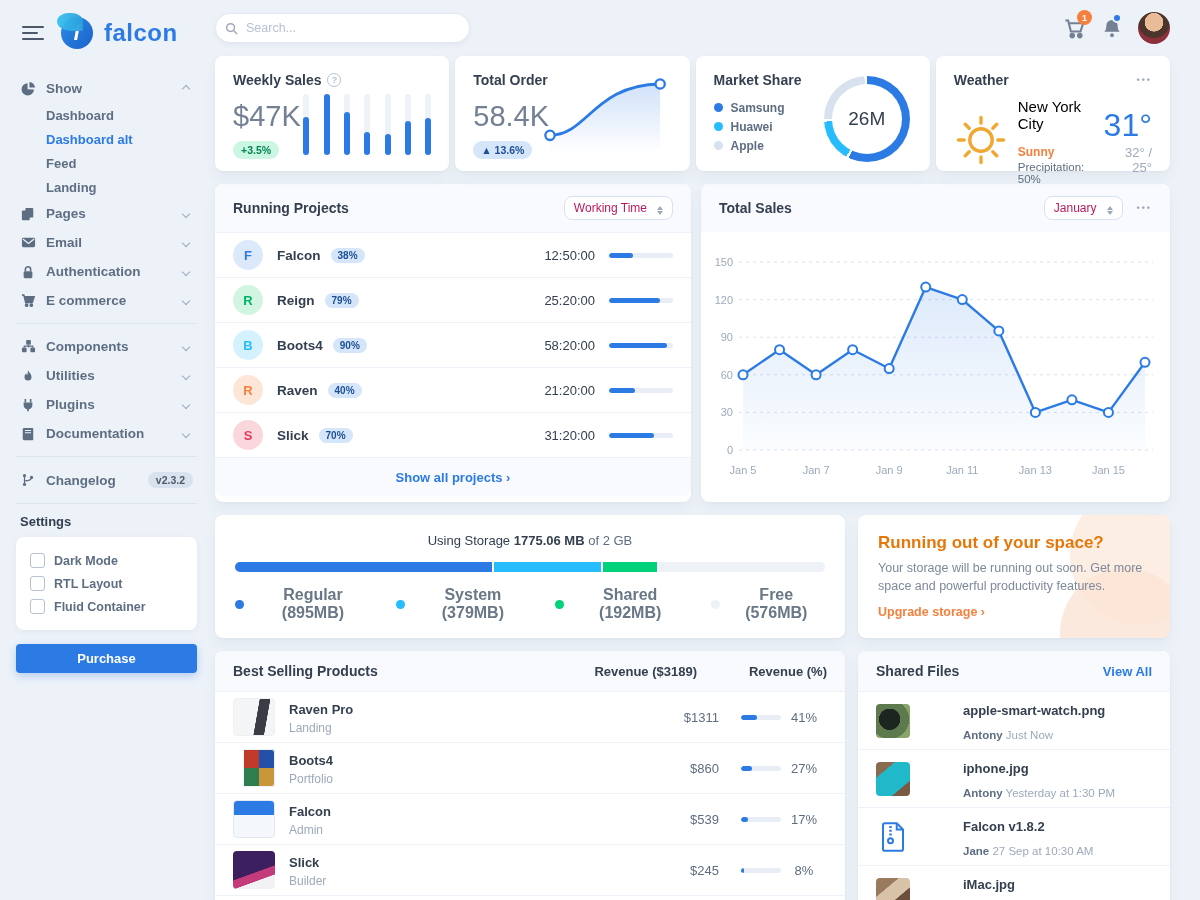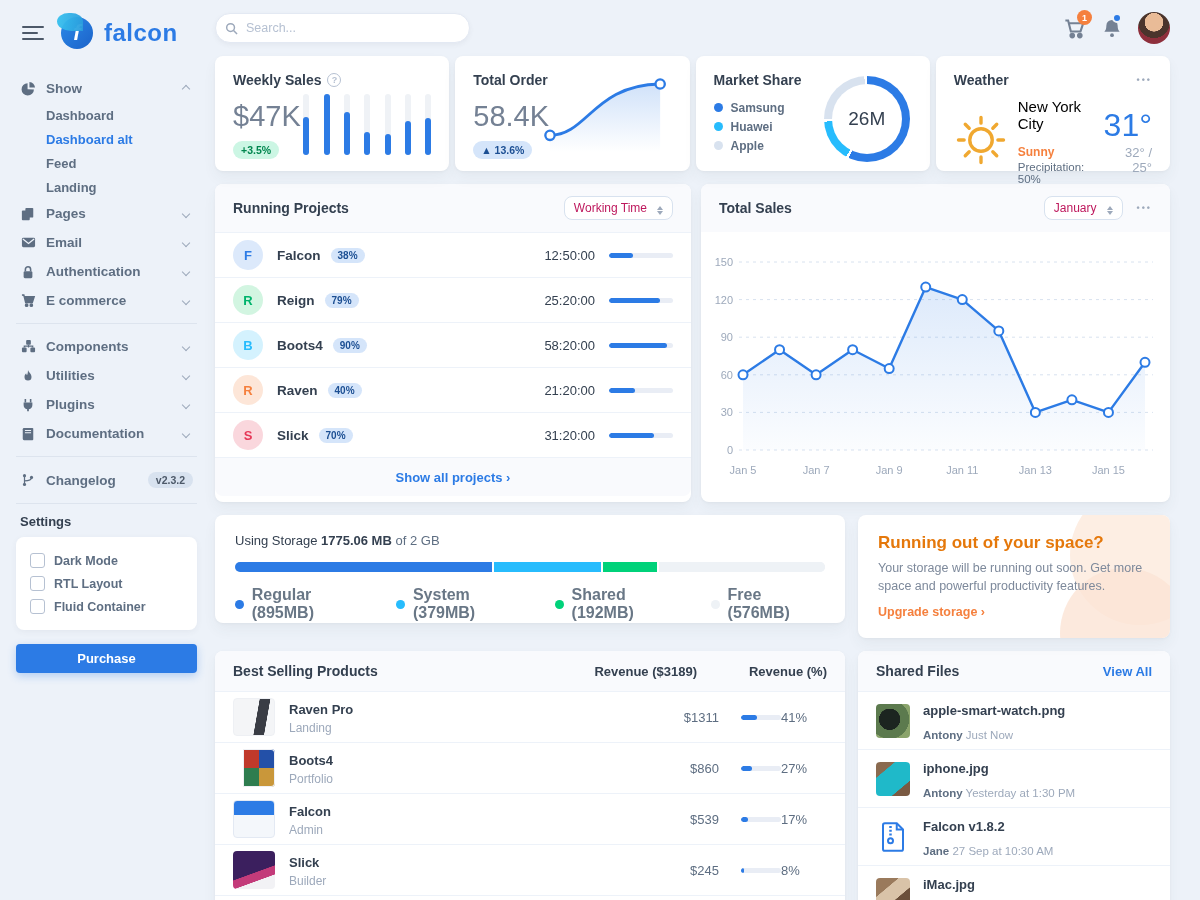--- a/index.html
+++ b/index.html
@@ -119,21 +119,21 @@
   .pbadge { background:#d5e5fa; color:#1c4f93; font-size:10px; font-weight:bold; border-radius:9px; padding:2px 7px; }
   .ptime { margin-left:auto; font-size:13px; color:#344050; margin-right:14px; }
   .ptrack { width:64px; height:5px; border-radius:3px; background:#e9edf5; overflow:hidden; }
   .ptrack i { display:block; height:100%; background:#2c7be5; border-radius:3px; }
   .proj-footer { border-top:1px solid #edf2f9; background:#f9fafd; border-radius:0 0 8px 8px;
      text-align:center; padding:10px 0; }
   .proj-footer a { color:#2c7be5; font-size:13px; font-weight:600; text-decoration:none; cursor:pointer; }
   .sales-chart { padding:10px 8px 4px 6px; }
   
   .row3 { display:grid; grid-template-columns:630px 1fr; gap:13px; margin-top:13px; }
-  .storage-card { padding:18px 20px; height:108px; }
+  .storage-card { padding:18px 20px; height:123px;text-align:center; }
   .storage-line { font-size:13px; color:#344050; }
   .storage-line b { font-weight:bold; }
   .storage-line .suffix { color:#5e6e82; }
   .storage-bar { display:flex; margin-top:14px; height:10px; border-radius:5px; overflow:hidden; background:#eef2f6; }
   .storage-bar i { height:100%; border-right:2px solid #fff; }
   .storage-bar i:last-child { border-right:none; }
   .storage-legend { display:flex; gap:22px; margin-top:14px; }
   .storage-legend .legend-row { font-size:16px; color:#697786; padding:0; }
   .promo-card { padding:18px 20px; height:123px; position:relative; overflow:hidden; }
   .promo-card .blob1 { position:absolute; right:-40px; top:-30px; width:140px; height:140px; border-radius:50%;
@@ -153,23 +153,23 @@
   .bs-thumb { width:42px; height:38px; border-radius:4px; margin-right:14px; flex:0 0 42px; }
   .th-raven  { background:linear-gradient(100deg,#f4f5f7 0 55%,#3a3d45 56% 78%,#f4f5f7 79%); border:1px solid #eef0f4; }
   .th-boots4 { background:conic-gradient(#2350a8 0 25%, #c9973a 25% 50%, #2e7d4f 50% 75%, #c0392b 75%); border-left:10px solid #fff; box-shadow:inset 0 0 0 1px #eef0f4; }
   .th-falcon { background:linear-gradient(180deg,#2c7be5 0 38%,#f4f7fb 39%); border:1px solid #e3e9f3; }
   .th-slick  { background:linear-gradient(160deg,#3b1f5e 0 55%,#c33b7a 56% 72%,#f2f2f5 73%); }
   .bs-name { font-size:13px; font-weight:bold; color:#344050; }
   .bs-cat  { font-size:12px; color:#9da9bb; margin-top:3px; }
   .bs-rev  { margin-left:auto; font-size:13px; color:#5e6e82; width:90px; text-align:right; }
   .bs-bar  { width:40px; height:5px; background:#e9edf5; border-radius:3px; margin:0 0 0 22px; overflow:hidden; }
   .bs-bar i{ display:block; height:100%; background:#2c7be5; border-radius:3px; }
-  .bs-pct  { width:46px; text-align:left; font-size:13px; color:#5e6e82; }
+  .bs-pct  { width:46px; text-align:center; font-size:13px; color:#5e6e82; }
   .sf-link { margin-left:auto; font-size:13px; font-weight:600; color:#2c7be5; text-decoration:none; cursor:pointer; }
-  .sf-row { display:flex; align-items:center; padding:10px 18px; border-top:1px solid #edf2f9; height:58px; }
+  .sf-row { display:flex; align-items:center; padding:10px 18px; border-top:1px solid #edf2f9; height:58px;gap:40px; }
   .sf-row:first-of-type { border-top:none; }
   .sf-thumb { width:34px; height:34px; border-radius:4px; margin-right:13px; flex:0 0 34px; }
   .sf-watch  { background:radial-gradient(circle at 40% 45%, #1c2520 0 38%, #5c7a4e 39% 70%, #8aa36b 71%); }
   .sf-iphone { background:linear-gradient(140deg,#8a6a4f 0 25%,#1fb9c9 26% 75%,#7a5a42 76%); }
   .sf-imac   { background:linear-gradient(140deg,#9a7a5c 0 30%,#d9c3a8 31% 60%,#6b4f3a 61%); }
   .sf-zip { display:flex; align-items:center; justify-content:center; background:#fff; }
   .sf-name { font-size:13px; font-weight:bold; color:#344050; }
   .sf-meta { font-size:11.5px; margin-top:10px; }
   .sf-user { color:#5e6e82; font-weight:bold; }
   .sf-time { color:#9da9bb; }

